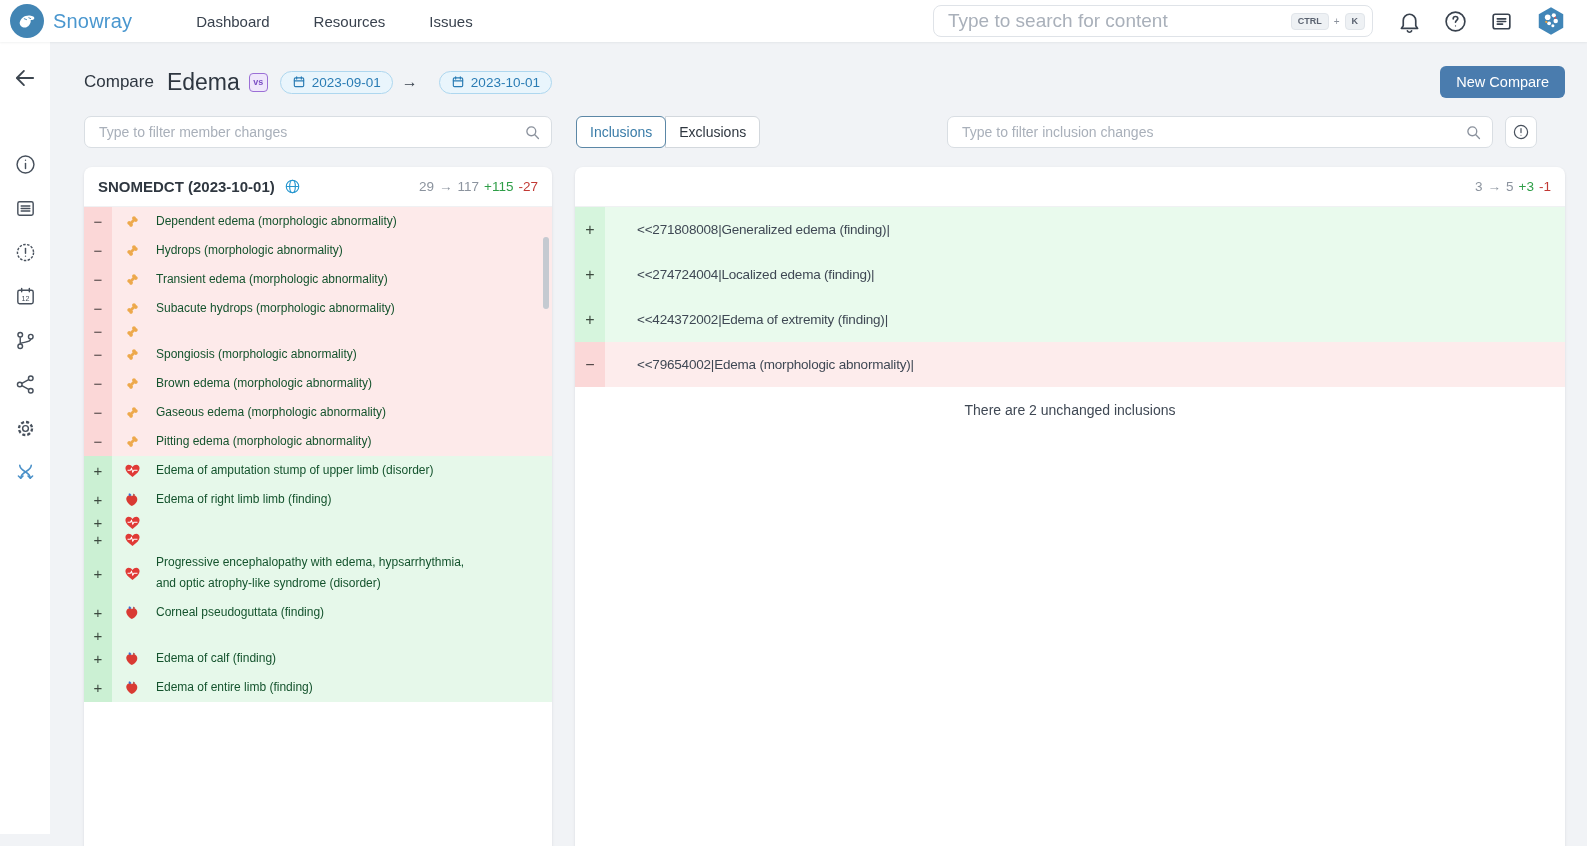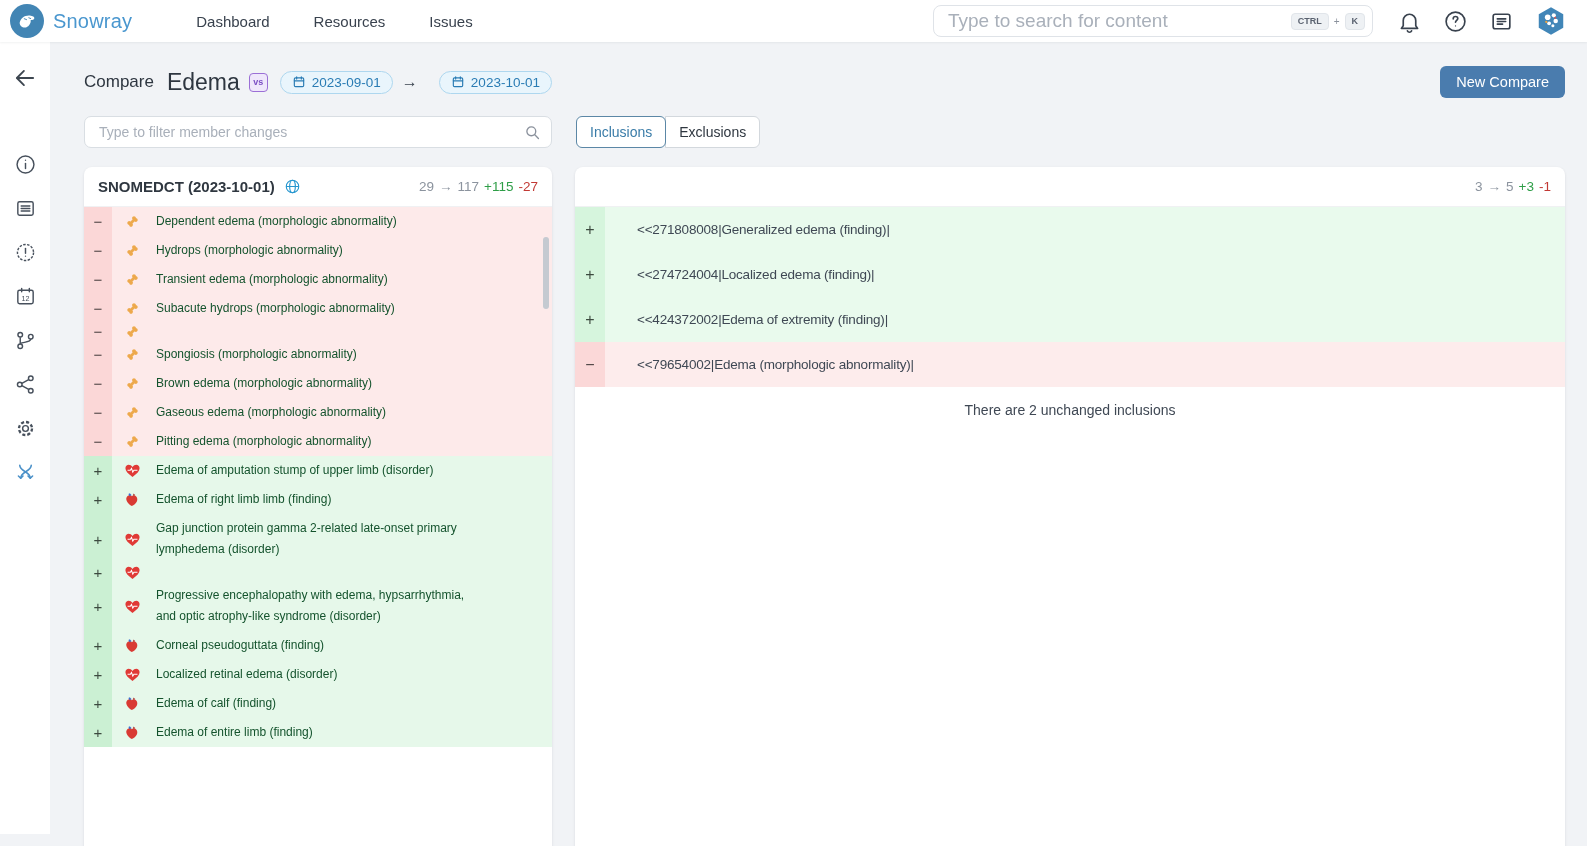--- a/index.html
+++ b/index.html
@@ -300,20 +300,36 @@
         <input type="text" placeholder="Type to filter member changes" style="">
         <svg width="19" height="19" viewBox="0 0 24 24" fill="none" stroke="#8a919c" stroke-width="1.7" stroke-linecap="round">
           <circle cx="10.5" cy="10.5" r="5.6"></circle>
             <path d="M14.9 14.9 19.5 19.5"></path>
         </svg>
       </div>
       <div class="seg">
         <button class="seg-btn first active">Inclusions</button>
         <button class="seg-btn last">Exclusions</button>
       </div>
+      <div class="filter-right">
+        <div class="filter-input right">
+          <input type="text" placeholder="Type to filter inclusion changes" style="">
+          <svg width="19" height="19" viewBox="0 0 24 24" fill="none" stroke="#8a919c" stroke-width="1.7" stroke-linecap="round">
+            <circle cx="10.5" cy="10.5" r="5.6"></circle>
+              <path d="M14.9 14.9 19.5 19.5"></path>
+          </svg>
+        </div>
+        <button class="icon-btn">
+          <svg width="20" height="20" viewBox="0 0 24 24" fill="none" stroke="#47505c" stroke-width="1.6">
+            <circle cx="12" cy="12" r="8.8"></circle>
+              <path d="M12 7.5v5.3" stroke-linecap="round"></path>
+            <circle cx="12" cy="16.4" r="0.7" fill="#47505c" stroke="none"></circle>
+          </svg>
+        </button>
+      </div>
     </div>
 
     <div class="panels">
 
       <div class="panel left">
         <div class="panel-head">
           <span class="panel-title">
             <span>SNOMEDCT (2023-10-01)</span>
             <svg width="17" height="17" viewBox="0 0 24 24" fill="none" stroke="#2596cf" stroke-width="1.6">
               <circle cx="12" cy="12" r="8.8"></circle>
@@ -429,21 +445,20 @@
                 </svg>
               <span class="mlabel">Edema of right limb limb (finding)</span>
               </span>
           </div>
           <div class="mrow added">
             <span class="sign">+</span>
             <span class="mbody">
                 <svg class="micon">
                   <use href="#sym-heart-pulse"></use>
                 </svg>
-              <span class="mlabel">Gap junction protein gamma 2-related late-onset primary lymphedema (disorder)</span>
               </span>
           </div>
           <div class="mrow added">
             <span class="sign">+</span>
             <span class="mbody">
                 <svg class="micon">
                   <use href="#sym-heart-pulse"></use>
                 </svg>
               </span>
           </div>
@@ -460,26 +475,20 @@
             <span class="sign">+</span>
             <span class="mbody">
                 <svg class="micon">
                   <use href="#sym-anat-heart"></use>
                 </svg>
               <span class="mlabel">Corneal pseudoguttata (finding)</span>
               </span>
           </div>
           <div class="mrow added">
             <span class="sign">+</span>
-            <span class="mbody">
-                <svg class="micon">
-                  <use href="#sym-heart-pulse"></use>
-                </svg>
-              <span class="mlabel">Localized retinal edema (disorder)</span>
-              </span>
           </div>
           <div class="mrow added">
             <span class="sign">+</span>
             <span class="mbody">
                 <svg class="micon">
                   <use href="#sym-anat-heart"></use>
                 </svg>
               <span class="mlabel">Edema of calf (finding)</span>
               </span>
           </div>

